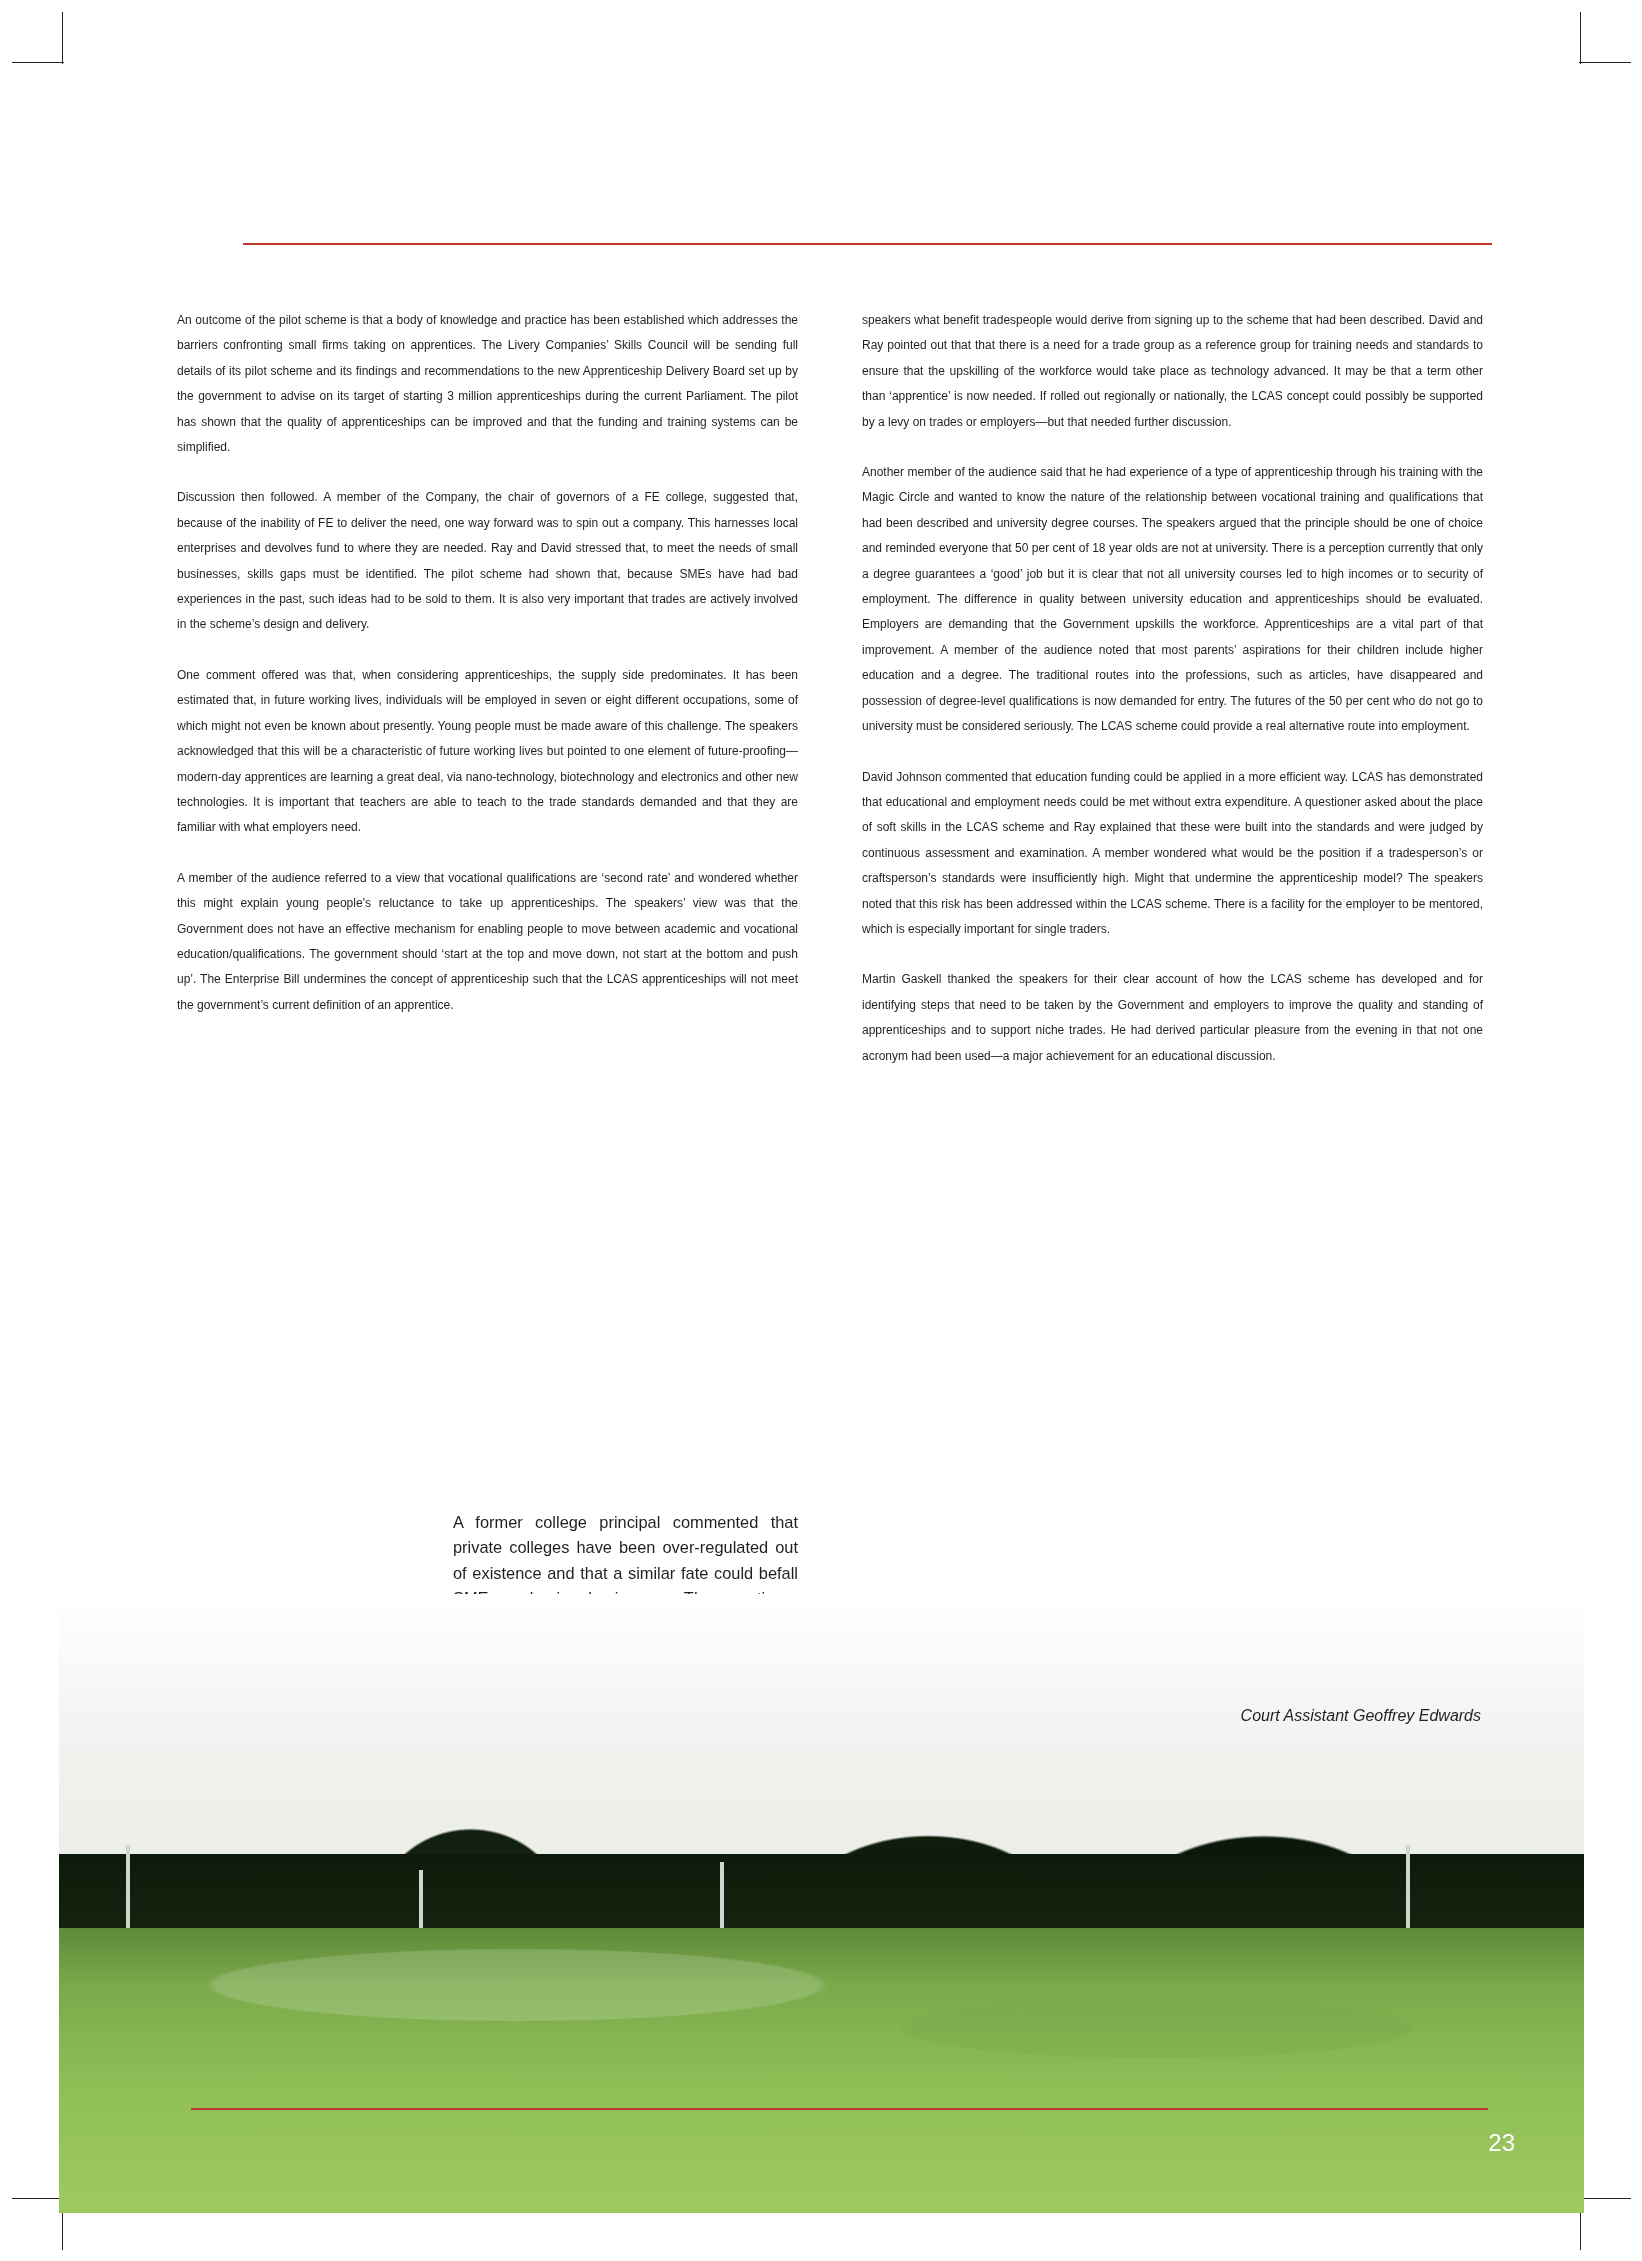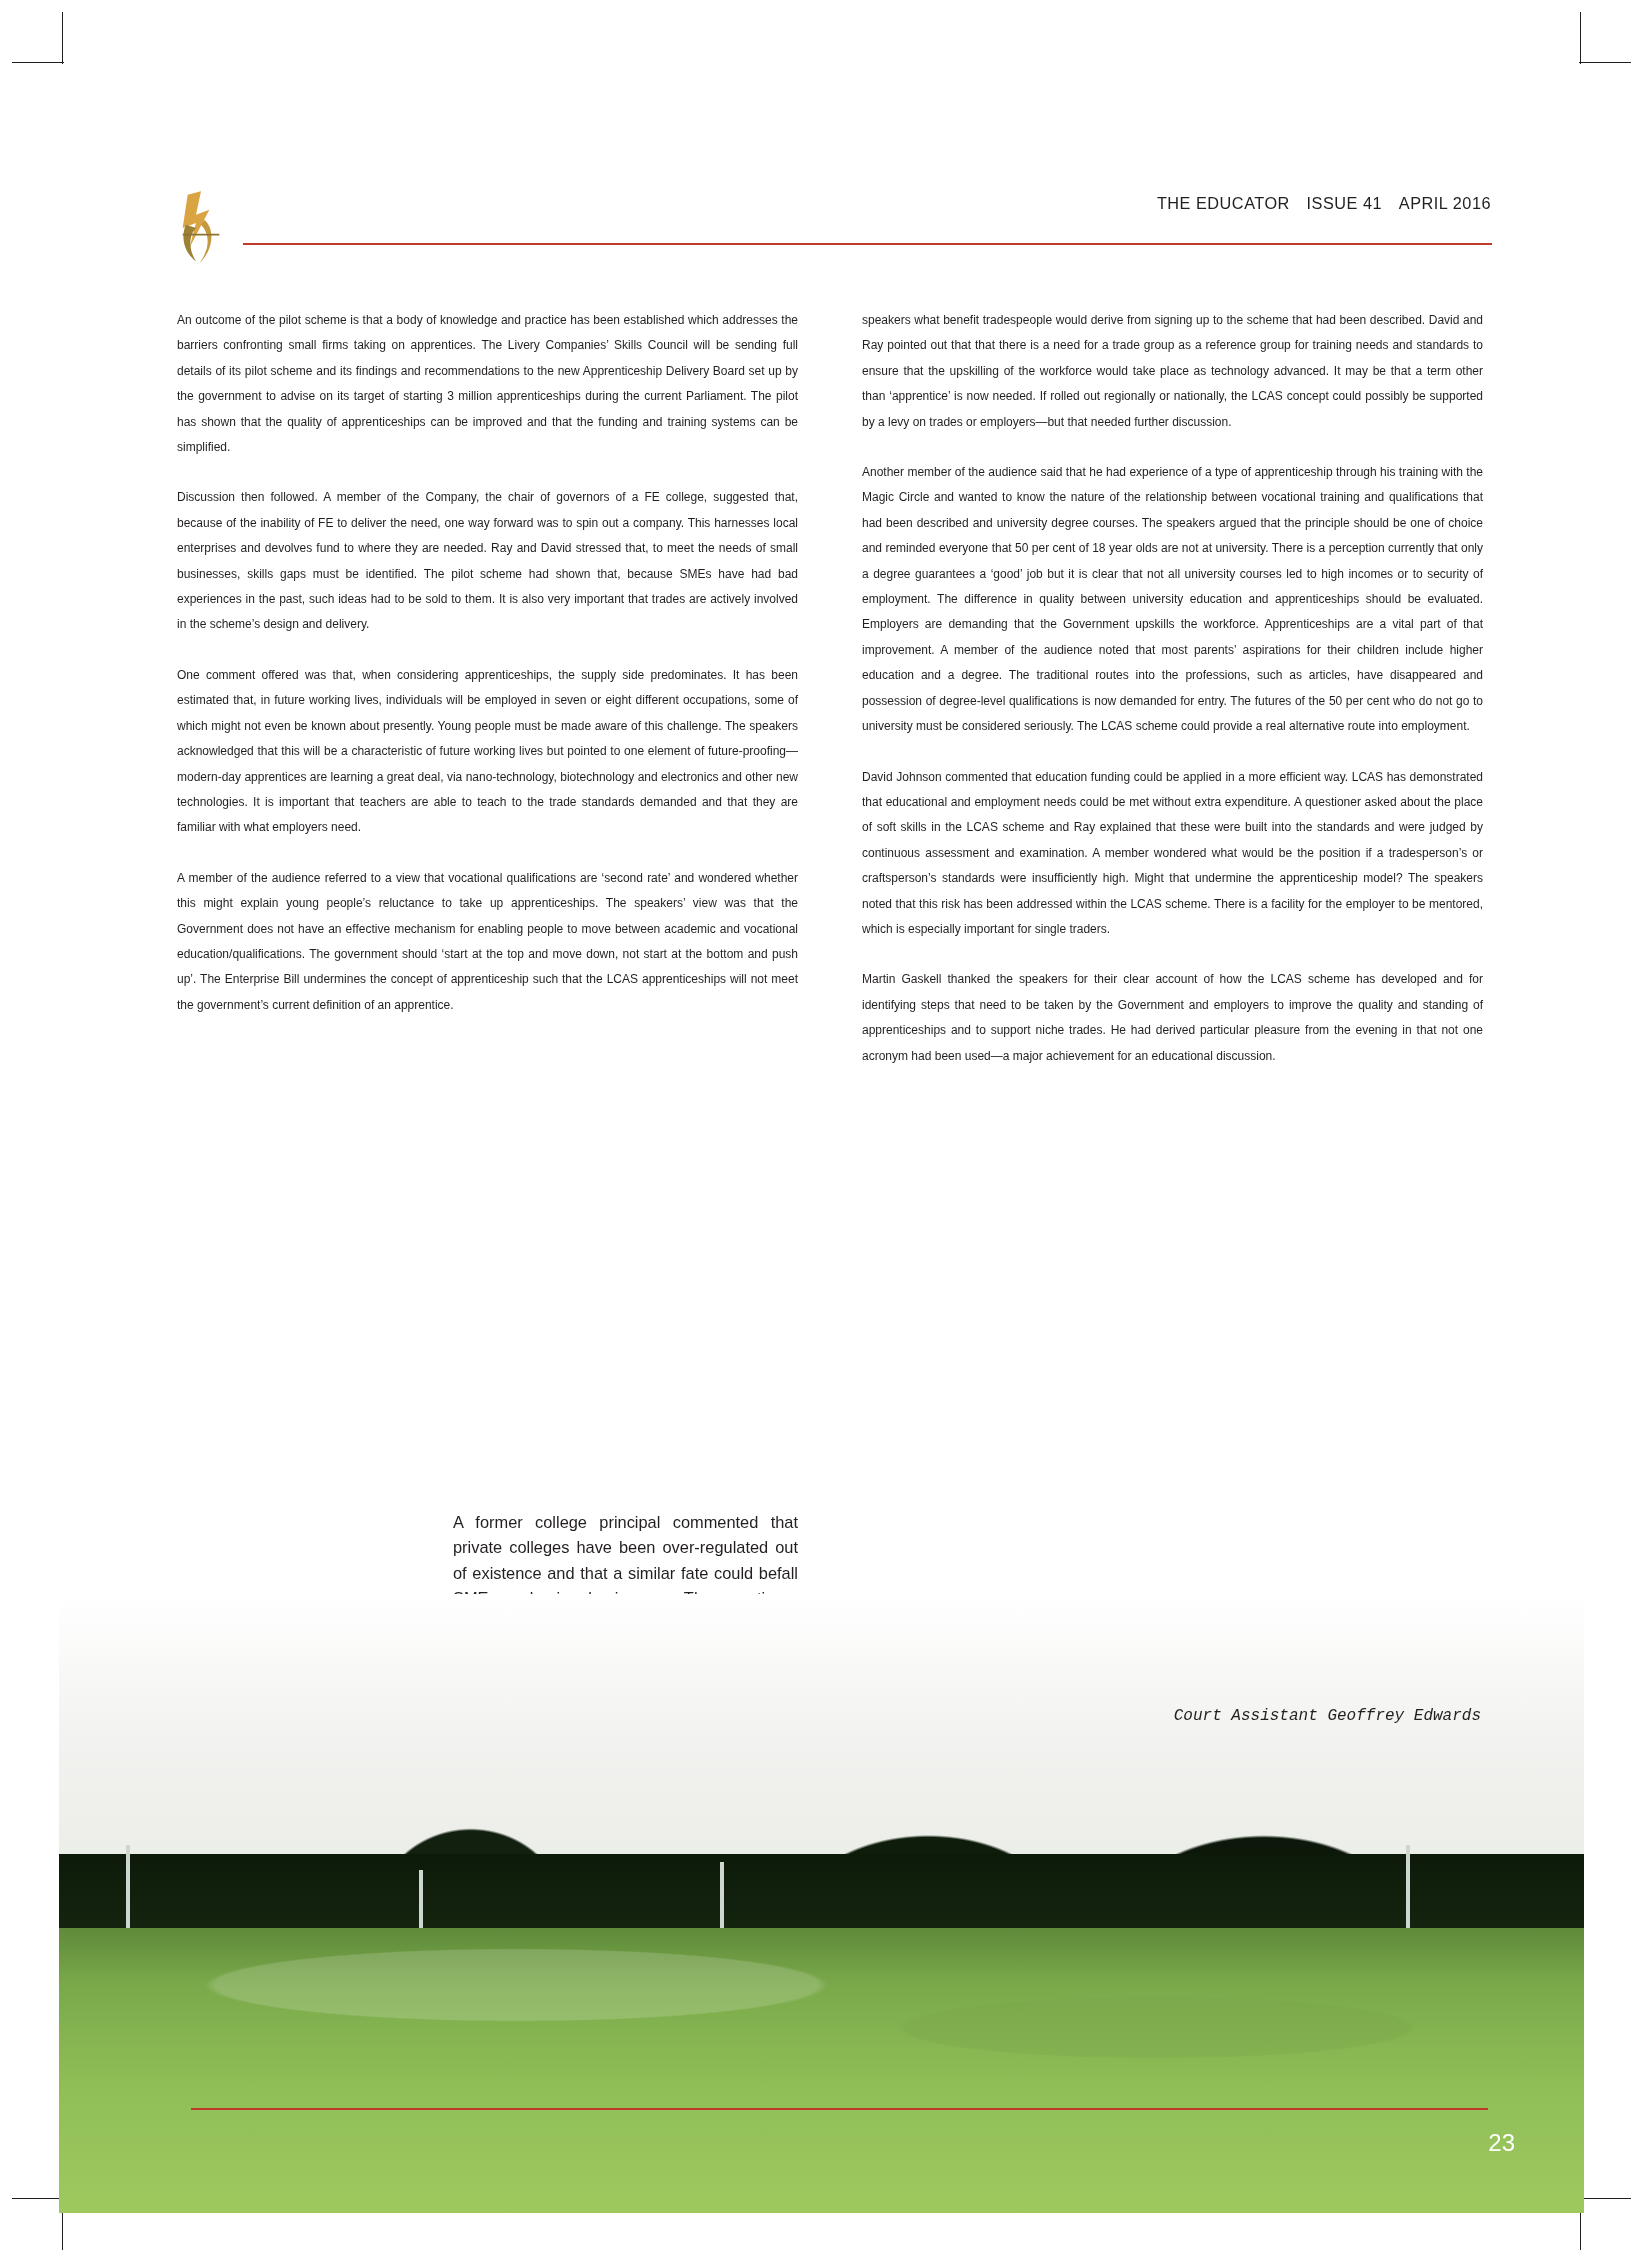--- a/index.html
+++ b/index.html
@@ -177,21 +177,20 @@
   }
 
   .caption {
     position: absolute;
     right: 161px;
     top: 1707px;
     font-size: 16px;
     font-style: italic;
     color: #231f20;
     white-space: nowrap;
-    font-family: Liberation Mono, monospace;
   }
 
   .folio {
     position: absolute;
     right: 127px;
     top: 2129px;
     font-size: 24px;
     color: #ffffff;
   }
 </style>
@@ -202,35 +201,20 @@
 
   <div class="crop-mark cm-v" style="left:62px; top:11.7px;"></div>
   <div class="crop-mark cm-h" style="left:11.7px; top:62px;"></div>
   <div class="crop-mark cm-v" style="left:1580px; top:11.7px;"></div>
   <div class="crop-mark cm-h" style="left:1579px; top:62px;"></div>
   <div class="crop-mark cm-v" style="left:62px; top:2198px;"></div>
   <div class="crop-mark cm-h" style="left:11.7px; top:2198px;"></div>
   <div class="crop-mark cm-v" style="left:1580px; top:2198px;"></div>
   <div class="crop-mark cm-h" style="left:1579px; top:2198px;"></div>
 
-  <div class="header">
-    <div class="logo">
-      <svg width="65" height="84" viewBox="0 0 78 100">
-        <path d="M20 10 L36 6 L30 34 L46 28 L22 74 L30 44 L14 50 Z" fill="#d9a441"></path>
-        <path d="M18 46 C12 58 14 78 30 90 C20 74 22 58 30 50 Z" fill="#9c8034"></path>
-        <path d="M40 40 C54 52 50 78 34 92 C48 74 46 56 36 46 Z" fill="#c39a3f"></path>
-        <path d="M14 58 L58 58" stroke="#8d7330" stroke-width="2" fill="none"></path>
-      </svg>
-    </div>
-    <div class="header-meta">
-      <span>THE EDUCATOR</span>
-      <span>ISSUE 41</span>
-      <span>APRIL 2016</span>
-    </div>
-  </div>
   <div class="header-rule"></div>
 
   <div class="col col-left">
     <p>An outcome of the pilot scheme is that a body of knowledge and practice has been established which addresses the barriers confronting small firms taking on apprentices. The Livery Companies’ Skills Council will be sending full details of its pilot scheme and its findings and recommendations to the new Apprenticeship Delivery Board set up by the government to advise on its target of starting 3 million apprenticeships during the current Parliament. The pilot has shown that the quality of apprenticeships can be improved and that the funding and training systems can be simplified.</p>
     <p>Discussion then followed. A member of the Company, the chair of governors of a FE college, suggested that, because of the inability of FE to deliver the need, one way forward was to spin out a company. This harnesses local enterprises and devolves fund to where they are needed. Ray and David stressed that, to meet the needs of small businesses, skills gaps must be identified. The pilot scheme had shown that, because SMEs have had bad experiences in the past, such ideas had to be sold to them. It is also very important that trades are actively involved in the scheme’s design and delivery.</p>
     <p>One comment offered was that, when considering apprenticeships, the supply side predominates. It has been estimated that, in future working lives, individuals will be employed in seven or eight different occupations, some of which might not even be known about presently. Young people must be made aware of this challenge. The speakers acknowledged that this will be a characteristic of future working lives but pointed to one element of future-proofing—modern-day apprentices are learning a great deal, via nano-technology, biotechnology and electronics and other new technologies. It is important that teachers are able to teach to the trade standards demanded and that they are familiar with what employers need.</p>
     <p>A member of the audience referred to a view that vocational qualifications are ‘second rate’ and wondered whether this might explain young people’s reluctance to take up apprenticeships. The speakers’ view was that the Government does not have an effective mechanism for enabling people to move between academic and vocational education/qualifications. The government should ‘start at the top and move down, not start at the bottom and push up’. The Enterprise Bill undermines the concept of apprenticeship such that the LCAS apprenticeships will not meet the government’s current definition of an apprentice.</p>
   </div>
 
   <div class="wrap-para">

